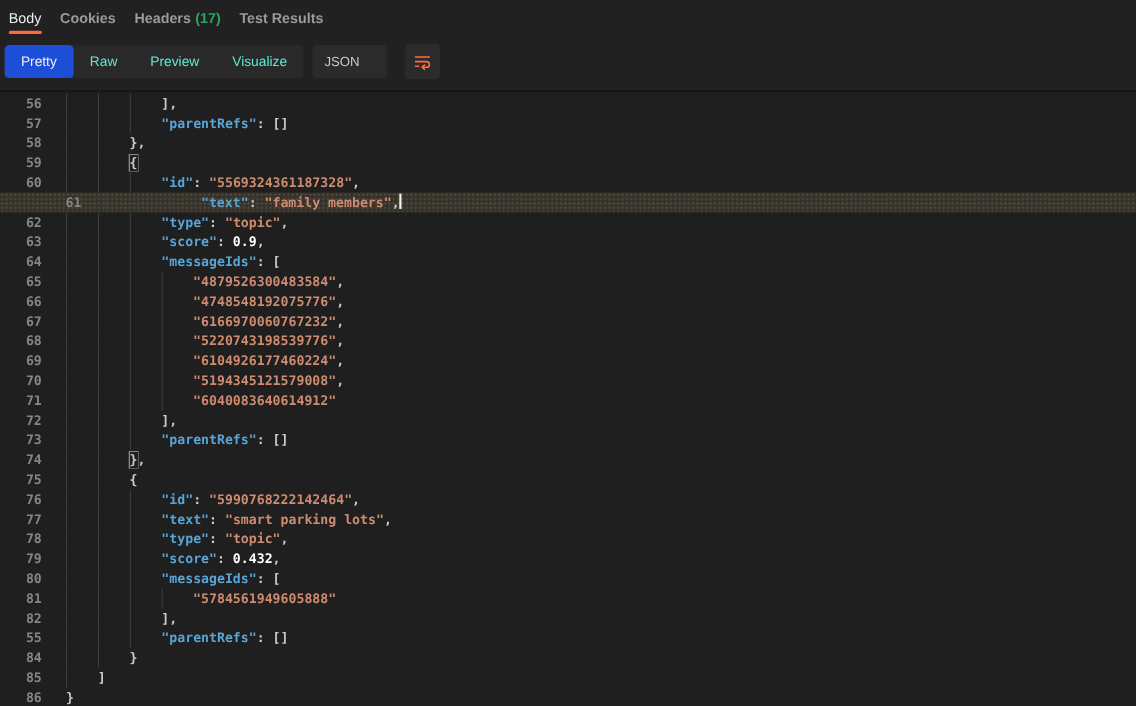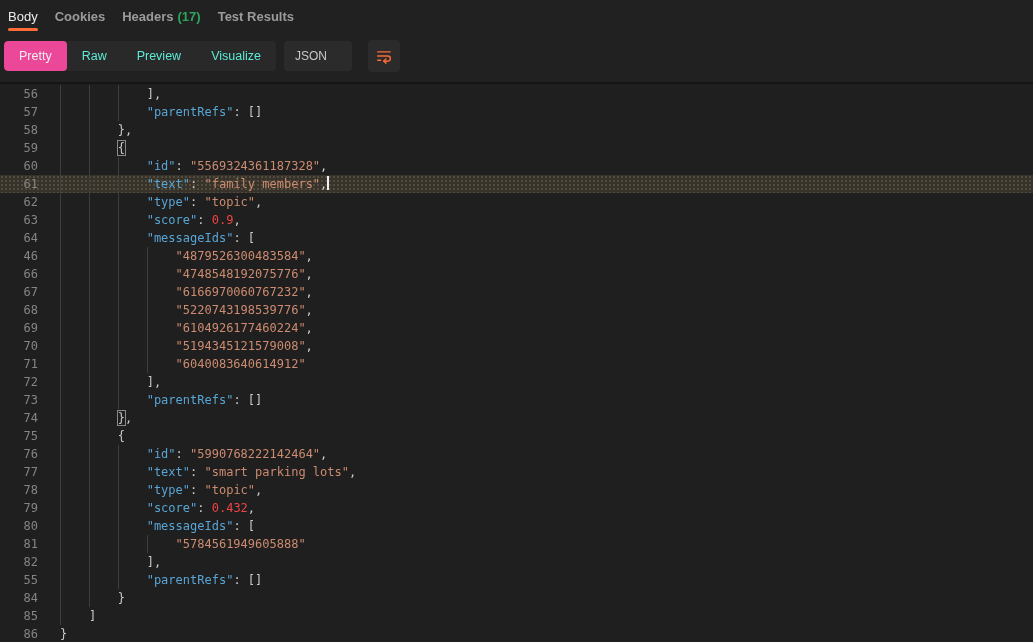--- a/index.html
+++ b/index.html
@@ -36,57 +36,58 @@
     display:flex; align-items:center; height:32px; margin:7px 0 0 4px;
   }
   .segments {
     display:flex; align-items:stretch; height:30px;
     background:#292929; border-radius:4px; overflow:hidden;
   }
   .seg {
     display:flex; align-items:center; padding:0 15px;
     font-size:12.5px; color:#5eead4; cursor:pointer;
   }
-  .seg.active { background:#ec4899; border-radius:4px; color:#f0f0f0; }
+  .seg.active { background:#1d4ed8; border-radius:4px; color:#f0f0f0; }
   .dropdown {
     display:flex; align-items:center; justify-content:space-between;
     width:68px; height:30px; margin-left:8px; padding:0 11px;
     background:#2b2b2b; border-radius:4px; cursor:pointer;gap:44px;
   }
   .dropdown .lbl { font-size:12px; color:#c9c9c9; }
   .wrapbtn {
     display:flex; align-items:center; justify-content:center;
     width:32px; height:32px; margin-left:16px;
     background:#2b2b2b; border:none; border-radius:4px; cursor:pointer;
   }
 
   
   .editor {
     flex:1 1 auto; background:#1f1f1f; padding-top:1px;
     font-family:"DejaVu Sans Mono", monospace; font-size:12px;
-    overflow:hidden; cursor:text;
+    overflow:hidden; cursor:text;font-weight:bold;
   }
   .line { display:flex; height:18px; line-height:18px; white-space:pre; }
   .line.hl {
     background-color:#37332b;
     background-image:radial-gradient(circle, rgba(222,206,160,0.16) 0.8px, transparent 1px);
     background-size:4px 4px;
+    padding-left:36px;
   }
   .ln {
     flex:0 0 38px; text-align:right; color:#858585;
     user-select:none;
   }
   .codetext { margin-left:22px; color:#cbcbcb; }
   .guide {
     display:inline-block; width:4ch; height:18px; vertical-align:top;
     border-left:1px solid #3e3e3e;
   }
   .tok-k { color:#58a5d5; }
   .tok-s { color:#cd8b70; }
-  .tok-n { color:#ef4444; }
+  .tok-n { color:#ffffff; }
   .tok-p { color:#cbcbcb; }
   .tok-pm { color:#cbcbcb; box-shadow:0 0 0 1px #8a8a8a; }
   .cursor {
     display:inline-block; width:2px; height:14px; background:#f2f2f2;
     vertical-align:-2px;
   }
 </style>
 </head>
 <body>
 
@@ -136,21 +137,21 @@
     <div>
         <div class="line"><span class="ln">56</span><span class="codetext"><span class="guide"></span><span class="guide"></span><span class="guide"></span><span class="tok-p">],</span></span></div>
         <div class="line"><span class="ln">57</span><span class="codetext"><span class="guide"></span><span class="guide"></span><span class="guide"></span><span class="tok-k">"parentRefs"</span><span class="tok-p">: []</span></span></div>
         <div class="line"><span class="ln">58</span><span class="codetext"><span class="guide"></span><span class="guide"></span><span class="tok-p">},</span></span></div>
         <div class="line"><span class="ln">59</span><span class="codetext"><span class="guide"></span><span class="guide"></span><span class="tok-pm">{</span></span></div>
         <div class="line"><span class="ln">60</span><span class="codetext"><span class="guide"></span><span class="guide"></span><span class="guide"></span><span class="tok-k">"id"</span><span class="tok-p">: </span><span class="tok-s">"5569324361187328"</span><span class="tok-p">,</span></span></div>
         <div class="line hl"><span class="ln">61</span><span class="codetext"><span class="guide"></span><span class="guide"></span><span class="guide"></span><span class="tok-k">"text"</span><span class="tok-p">: </span><span class="tok-s">"family members"</span><span class="tok-p">,</span><span class="cursor"></span></span></div>
         <div class="line"><span class="ln">62</span><span class="codetext"><span class="guide"></span><span class="guide"></span><span class="guide"></span><span class="tok-k">"type"</span><span class="tok-p">: </span><span class="tok-s">"topic"</span><span class="tok-p">,</span></span></div>
         <div class="line"><span class="ln">63</span><span class="codetext"><span class="guide"></span><span class="guide"></span><span class="guide"></span><span class="tok-k">"score"</span><span class="tok-p">: </span><span class="tok-n">0.9</span><span class="tok-p">,</span></span></div>
         <div class="line"><span class="ln">64</span><span class="codetext"><span class="guide"></span><span class="guide"></span><span class="guide"></span><span class="tok-k">"messageIds"</span><span class="tok-p">: [</span></span></div>
-        <div class="line"><span class="ln">46</span><span class="codetext"><span class="guide"></span><span class="guide"></span><span class="guide"></span><span class="guide"></span><span class="tok-s">"4879526300483584"</span><span class="tok-p">,</span></span></div>
+        <div class="line"><span class="ln">65</span><span class="codetext"><span class="guide"></span><span class="guide"></span><span class="guide"></span><span class="guide"></span><span class="tok-s">"4879526300483584"</span><span class="tok-p">,</span></span></div>
         <div class="line"><span class="ln">66</span><span class="codetext"><span class="guide"></span><span class="guide"></span><span class="guide"></span><span class="guide"></span><span class="tok-s">"4748548192075776"</span><span class="tok-p">,</span></span></div>
         <div class="line"><span class="ln">67</span><span class="codetext"><span class="guide"></span><span class="guide"></span><span class="guide"></span><span class="guide"></span><span class="tok-s">"6166970060767232"</span><span class="tok-p">,</span></span></div>
         <div class="line"><span class="ln">68</span><span class="codetext"><span class="guide"></span><span class="guide"></span><span class="guide"></span><span class="guide"></span><span class="tok-s">"5220743198539776"</span><span class="tok-p">,</span></span></div>
         <div class="line"><span class="ln">69</span><span class="codetext"><span class="guide"></span><span class="guide"></span><span class="guide"></span><span class="guide"></span><span class="tok-s">"6104926177460224"</span><span class="tok-p">,</span></span></div>
         <div class="line"><span class="ln">70</span><span class="codetext"><span class="guide"></span><span class="guide"></span><span class="guide"></span><span class="guide"></span><span class="tok-s">"5194345121579008"</span><span class="tok-p">,</span></span></div>
         <div class="line"><span class="ln">71</span><span class="codetext"><span class="guide"></span><span class="guide"></span><span class="guide"></span><span class="guide"></span><span class="tok-s">"6040083640614912"</span></span></div>
         <div class="line"><span class="ln">72</span><span class="codetext"><span class="guide"></span><span class="guide"></span><span class="guide"></span><span class="tok-p">],</span></span></div>
         <div class="line"><span class="ln">73</span><span class="codetext"><span class="guide"></span><span class="guide"></span><span class="guide"></span><span class="tok-k">"parentRefs"</span><span class="tok-p">: []</span></span></div>
         <div class="line"><span class="ln">74</span><span class="codetext"><span class="guide"></span><span class="guide"></span><span class="tok-pm">}</span><span class="tok-p">,</span></span></div>
         <div class="line"><span class="ln">75</span><span class="codetext"><span class="guide"></span><span class="guide"></span><span class="tok-p">{</span></span></div>

